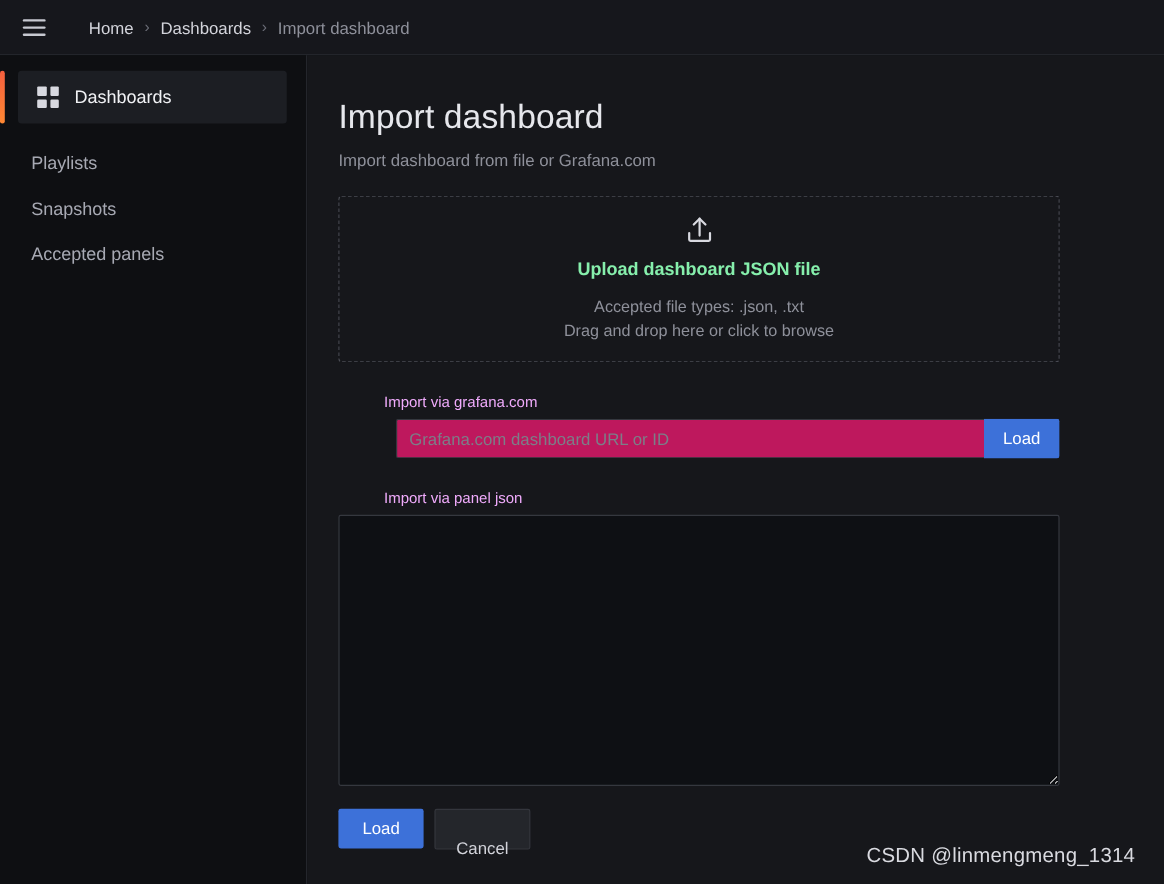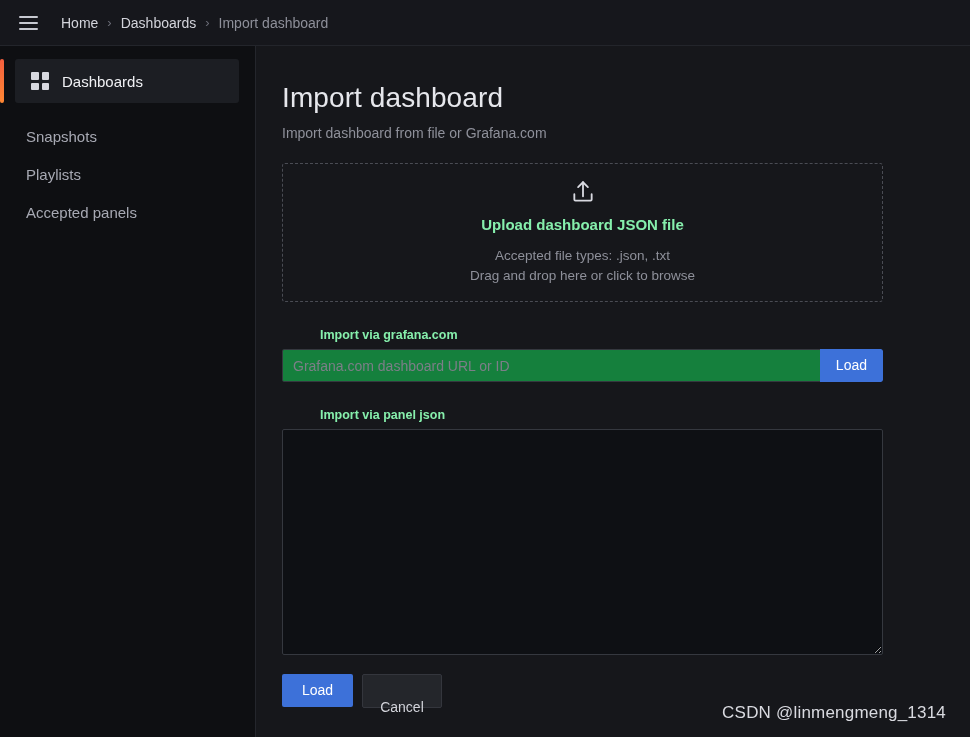--- a/index.html
+++ b/index.html
@@ -49,21 +49,21 @@
   .menu-btn span {
     display: block;
     width: 19px;
     height: 2px;
     background: #c7c9d1;
     border-radius: 1px;
   }
   .breadcrumb {
     display: flex;
     align-items: center;
-    margin-left: 19px;
+    margin-left: 32px;
     font-size: 14px;
     gap: 0px;
   }
   .crumb {
     color: #d3d4db;
     cursor: pointer;
     white-space: nowrap;
   }
   .crumb.current {
     color: #8e909a;
@@ -194,45 +194,46 @@
   }
   .dz-line {
     font-size: 13.5px;
     color: #8e909a;
     line-height: 1.45;
   }
 
   
   .field-label {
     font-size: 12.5px;
-    font-weight: bold;
-    color: #86efac;
+    font-weight: normal;
+    color: #f0abfc;
     margin: 26px 0 7px 2px;
     padding-left: 36px;
   }
 
   
   .input-row {
     display: flex;
     height: 33px;
     border-radius: 2px;
     overflow: hidden;
   }
   .url-input {
     flex: 1;
-    background: #15803d;
+    background: #be185d;
     border: 1px solid #35383f;
     border-right: none;
     border-radius: 2px 0 0 2px;
     color: #ccccdc;
     font-family: "Liberation Sans", sans-serif;
     font-size: 14px;
     padding: 0 10px;
     outline: none;
     box-sizing: border-box;
+    margin-left: 48px;
   }
   .url-input::placeholder { color: #7c7e88; }
   .btn {
     font-family: "Liberation Sans", sans-serif;
     font-size: 14px;
     border: none;
     border-radius: 2px;
     cursor: pointer;
     padding: 0 16px;
     height: 33px;
@@ -318,24 +319,24 @@
           <i></i>
           <i></i>
           <i></i>
         </span>
         <span>Dashboards</span>
       </div>
 
       <div class="sub-spacer"></div>
 
       <div class="nav-sub">
+        <span>Playlists</span>
+      </div>
+      <div class="nav-sub">
         <span>Snapshots</span>
-      </div>
-      <div class="nav-sub">
-        <span>Playlists</span>
       </div>
       <div class="nav-sub">
         <span>Accepted panels</span>
       </div>
     </aside>
 
     <main class="content">
       <h1 class="page-title">Import dashboard</h1>
       <div class="page-sub">Import dashboard from file or Grafana.com</div>
 

